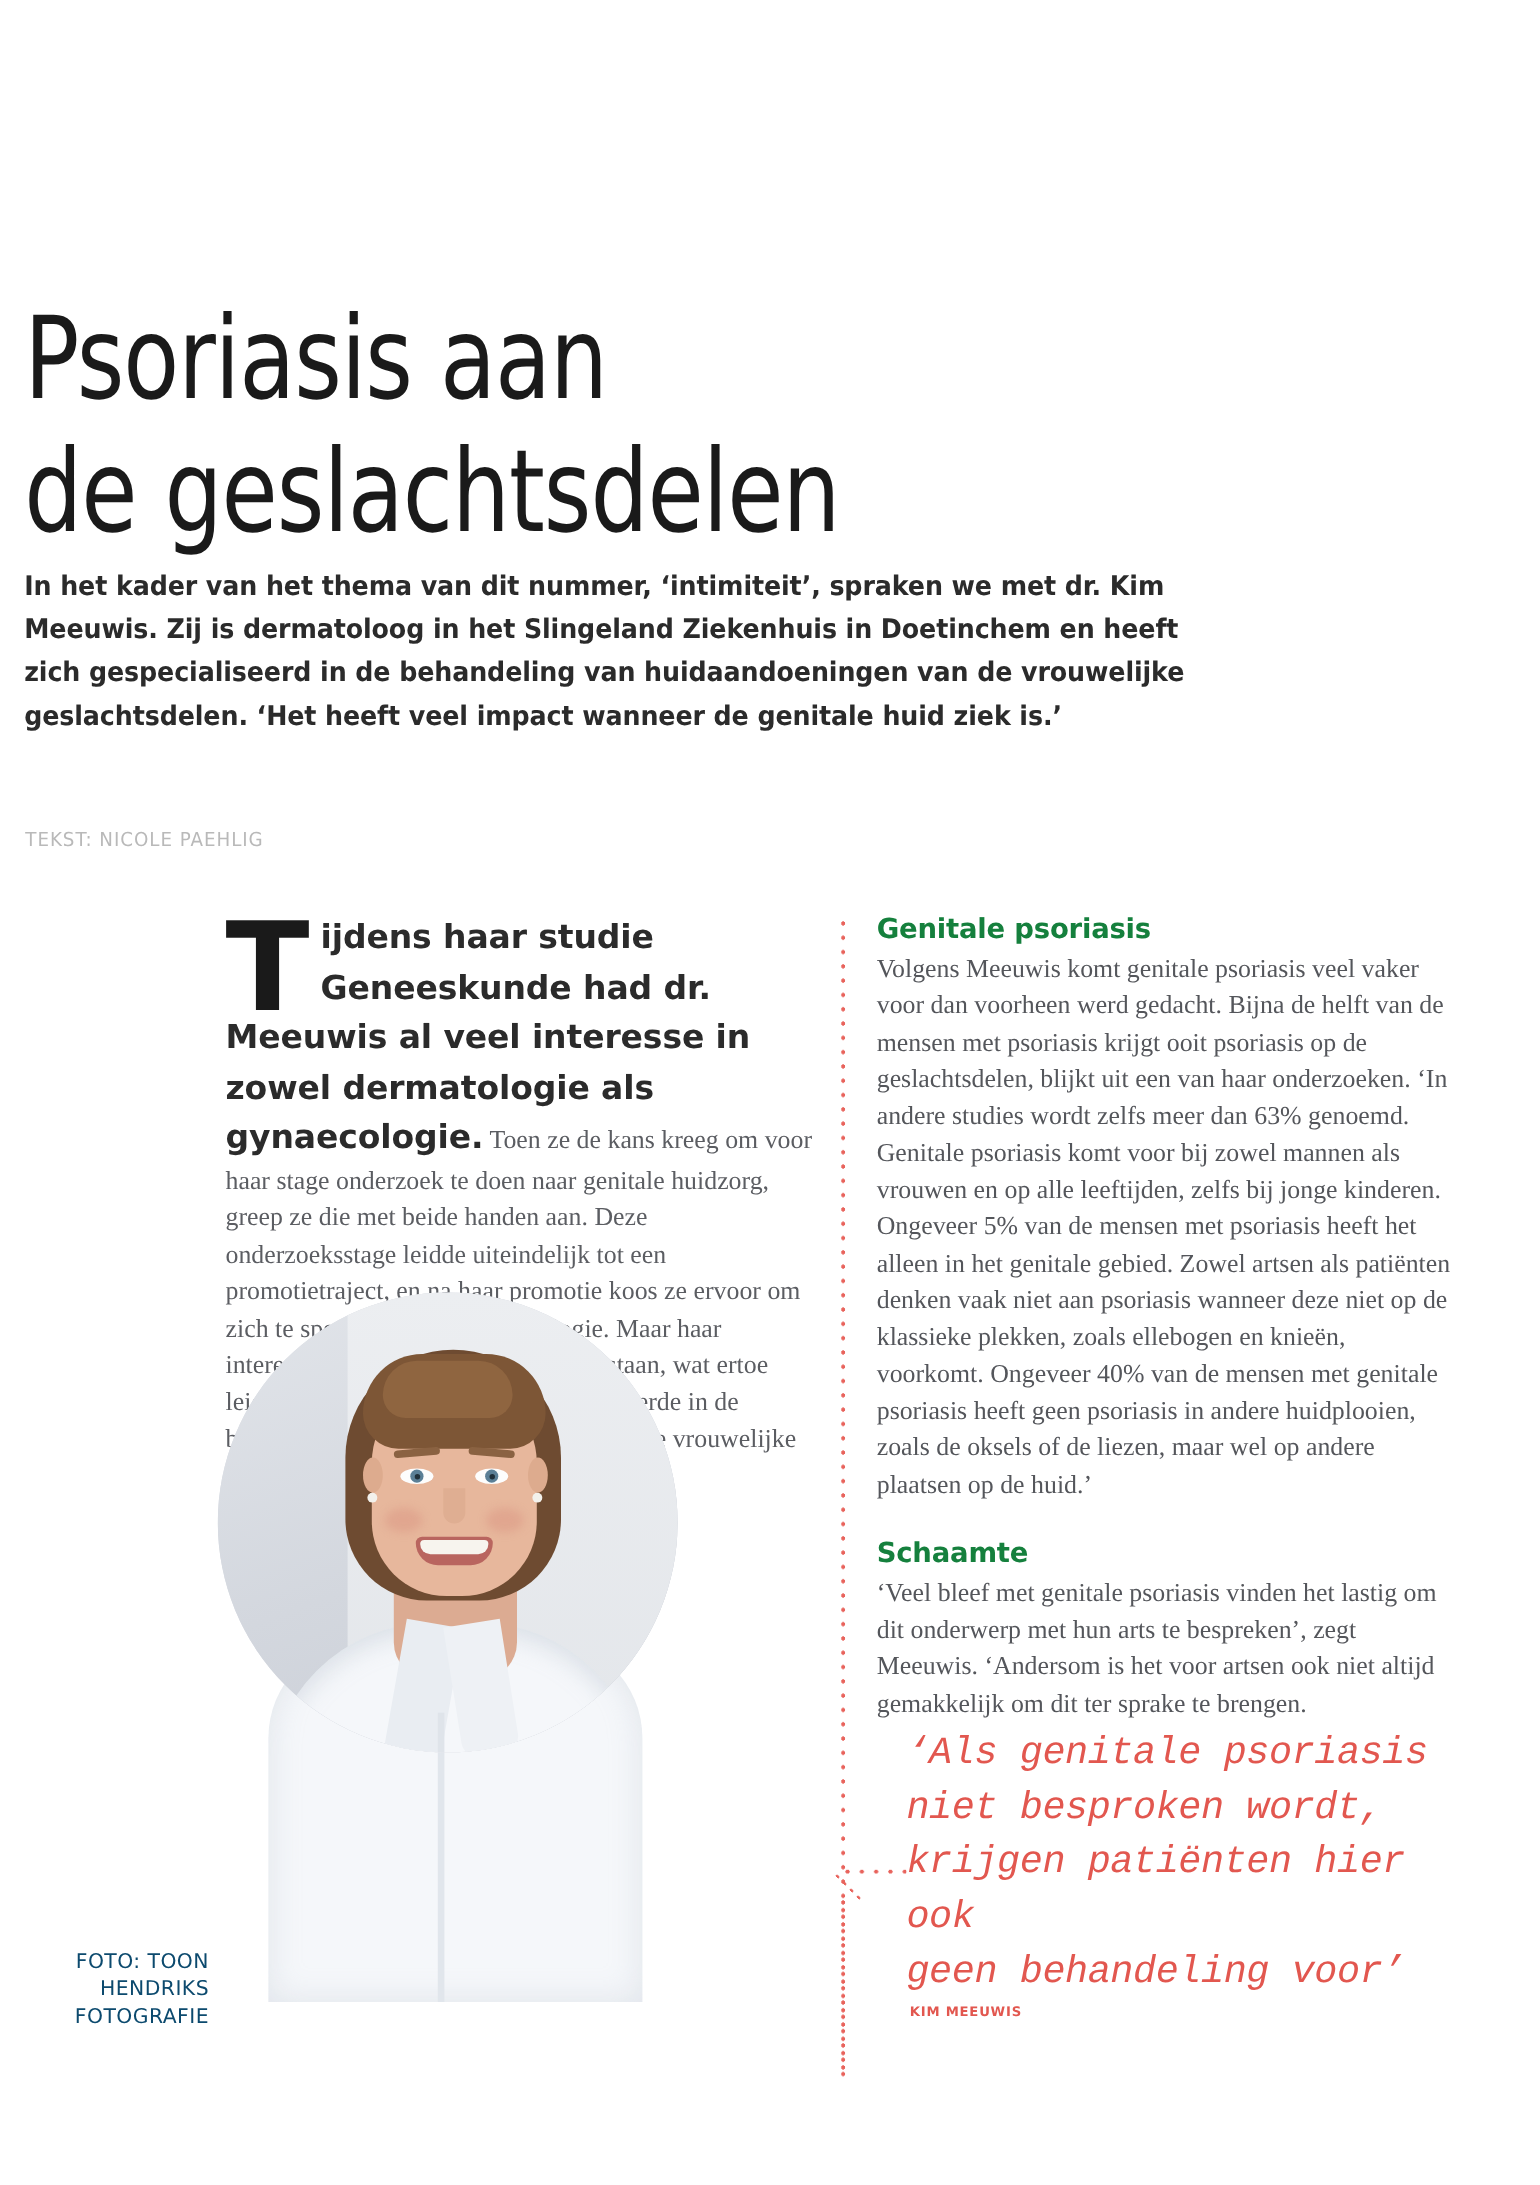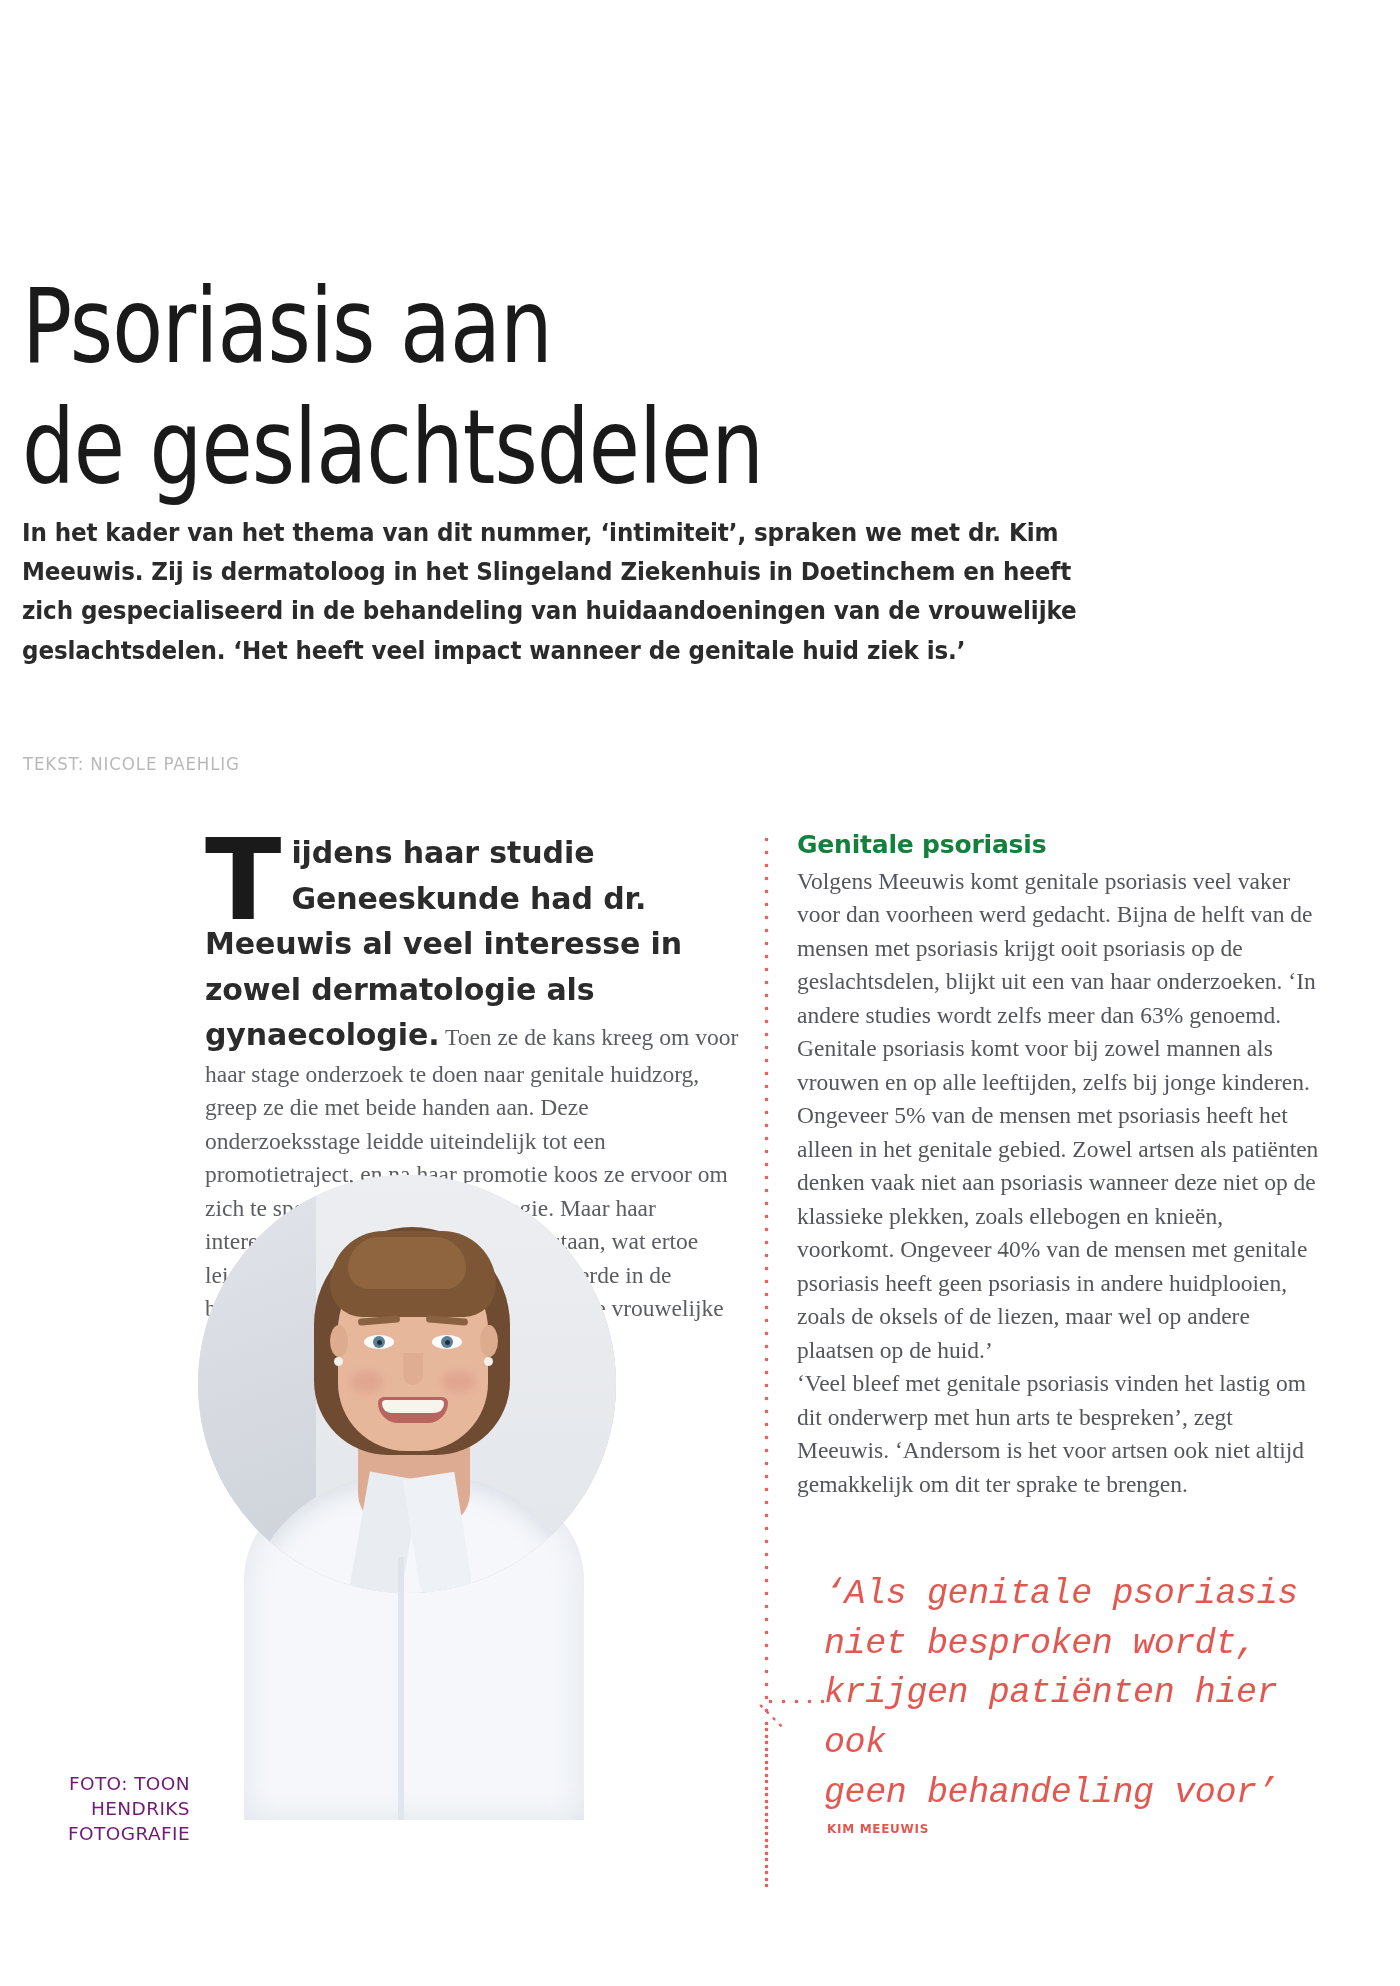--- a/index.html
+++ b/index.html
@@ -296,21 +296,21 @@
   .photo-credit {
     position: absolute;
     left: 30px;
     top: 1772px;
     width: 160px;
     text-align: right;
     font-family: "DejaVu Sans", sans-serif;
     font-size: 18.5px;
     line-height: 1.34;
     letter-spacing: 0.4px;
-    color: #701a75;
+    color: #0c4a6e;
     white-space: pre-line;
     z-index: 5;
   }
 
   
   .pullquote {
     position: absolute;
     left: 824px;
     top: 1570px;
     width: 500px;
@@ -399,20 +399,21 @@
   </div>
 
   <div class="photo-credit">FOTO: TOON
 HENDRIKS
 FOTOGRAFIE</div>
 
   <div class="col-right">
     <h2 class="subhead">Genitale psoriasis</h2>
     <p class="body-serif">Volgens Meeuwis komt genitale psoriasis veel vaker voor dan voorheen werd gedacht. Bijna de helft van de mensen met psoriasis krijgt ooit psoriasis op de geslachtsdelen, blijkt uit een van haar onderzoeken. ‘In andere studies wordt zelfs meer dan 63% genoemd. Genitale psoriasis komt voor bij zowel mannen als vrouwen en op alle leeftijden, zelfs bij jonge kinderen. Ongeveer 5% van de mensen met psoriasis heeft het alleen in het genitale gebied. Zowel artsen als patiënten denken vaak niet aan psoriasis wanneer deze niet op de klassieke plekken, zoals ellebogen en knieën, voorkomt. Ongeveer 40% van de mensen met genitale psoriasis heeft geen psoriasis in andere huidplooien, zoals de oksels of de liezen, maar wel op andere plaatsen op de huid.’</p>
 
+    <h2 class="subhead spaced">Schaamte</h2>
     <p class="body-serif">‘Veel bleef met genitale psoriasis vinden het lastig om dit onderwerp met hun arts te bespreken’, zegt Meeuwis. ‘Andersom is het voor artsen ook niet altijd gemakkelijk om dit ter sprake te brengen.</p>
   </div>
 
   <div class="pullquote">‘Als genitale psoriasis
 niet besproken wordt,
 krijgen patiënten hier ook
 geen behandeling voor’</div>
   <div class="pullquote-attrib">KIM MEEUWIS</div>
 
 </div>

